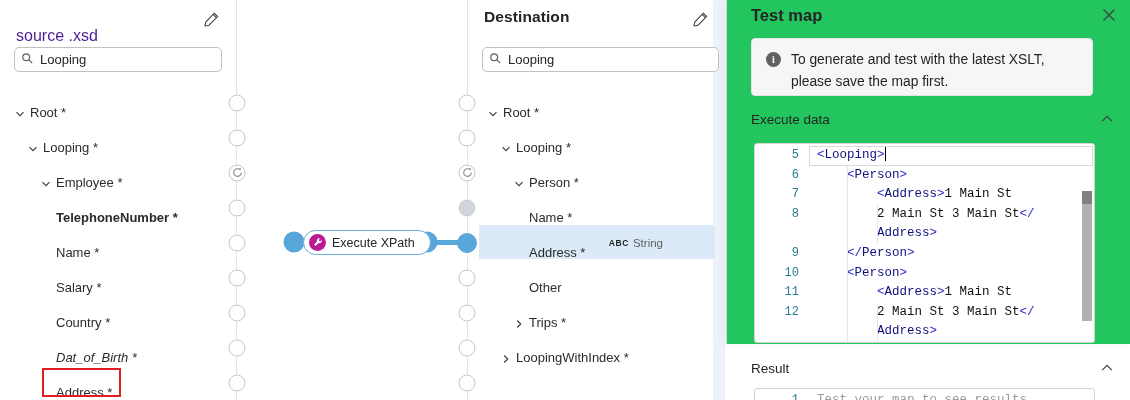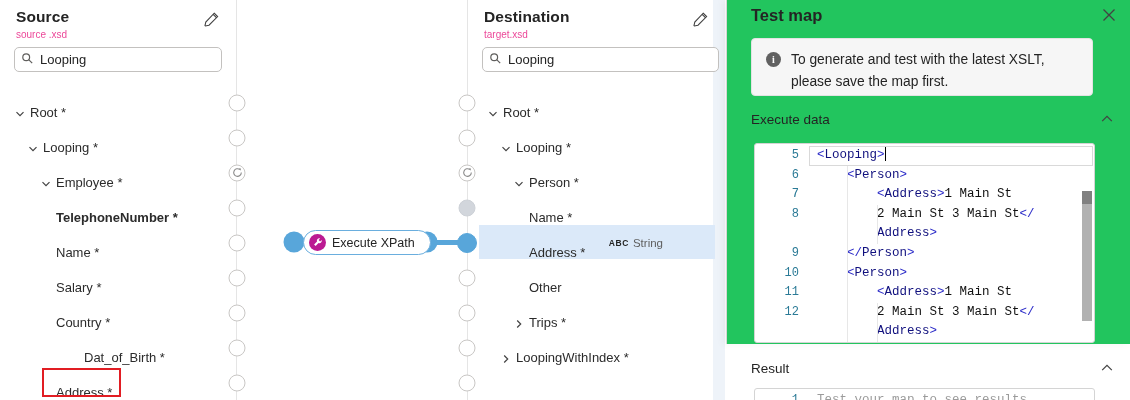--- a/index.html
+++ b/index.html
@@ -10,21 +10,21 @@
     color:#2b2b2b; -webkit-font-smoothing:antialiased;
   }
   
   .panel { position:absolute; top:0; height:400px; background:#fff; }
   .panel-source { left:0; width:237px; border-right:1px solid #e5e5e5; }
   .panel-dest   { left:467px; width:258px; border-left:1px solid #e5e5e5; }
   .panel-dest::after { content:""; position:absolute; right:0; top:0; width:12px; height:100%;
     background:#eef3f9; z-index:0; }
   .panel-head { position:absolute; left:16px; top:8px; right:12px; z-index:2; }
   .panel-title { font-size:15.5px; font-weight:700; color:#242424; letter-spacing:.1px; }
-  .panel-sub { font-size:10px; color:#ec4899; margin-top:3px; }
+  .panel-sub { font-size:16px; color:#4c1d95; margin-top:19px; }
   .edit-btn { position:absolute; right:2px; top:2px; width:20px; height:20px; border:none;
     background:transparent; cursor:pointer; padding:0; }
   .searchbox { position:absolute; top:47px; height:25px; background:#fff;
     border:1px solid #c3c1bf; border-radius:5px; display:flex; align-items:center;
     padding:0 6px; gap:6px; z-index:2; }
   .panel-source .searchbox { left:14px; width:208px; }
   .panel-dest   .searchbox { left:14px; width:237px; }
   .searchbox input { border:none; outline:none; flex:1; font-size:13px; color:#242424;
     font-family:inherit; background:transparent; min-width:0; }
   
@@ -93,21 +93,20 @@
     background:linear-gradient(180deg,#808080 0 13px,#b1b1b1 13px); z-index:3; cursor:pointer; }
   .ph { color:#9b9b9b; }
 </style>
 </head>
 <body>
 
 <div class="app">
 
   <div class="panel panel-source">
     <div class="panel-head">
-      <div class="panel-title">Source</div>
       <div class="panel-sub">source .xsd</div>
       <button class="edit-btn">
         <span>
           <svg width="16" height="16" viewBox="0 0 16 16">
               <path d="M10.2 2.2l3.4 3.4L5 14.2l-3.6.8-.4-.4.8-3.6z M9.4 3.6l2.8 2.8" fill="none" stroke="#424242" stroke-width="1.1"></path>
             </svg>
         </span>
       </button>
     </div>
     <div class="searchbox">
@@ -149,21 +148,21 @@
         </div>
         <div class="tree-row" style="padding-left: 56px;">
           <span class="lbl">Name *</span>
         </div>
         <div class="tree-row" style="padding-left: 56px;">
           <span class="lbl">Salary *</span>
         </div>
         <div class="tree-row" style="padding-left: 56px;">
           <span class="lbl">Country *</span>
         </div>
-        <div class="tree-row" style="padding-left: 84px;">
+        <div class="tree-row" style="padding-left: 56px; font-style: italic;">
           <span class="lbl">Dat_of_Birth *</span>
         </div>
         <div class="tree-row" style="padding-left: 56px;">
           <span class="lbl">Address *</span>
           <div class="red-box"></div>
         </div>
       </div>
   </div>
 
   <div class="panel panel-dest">

